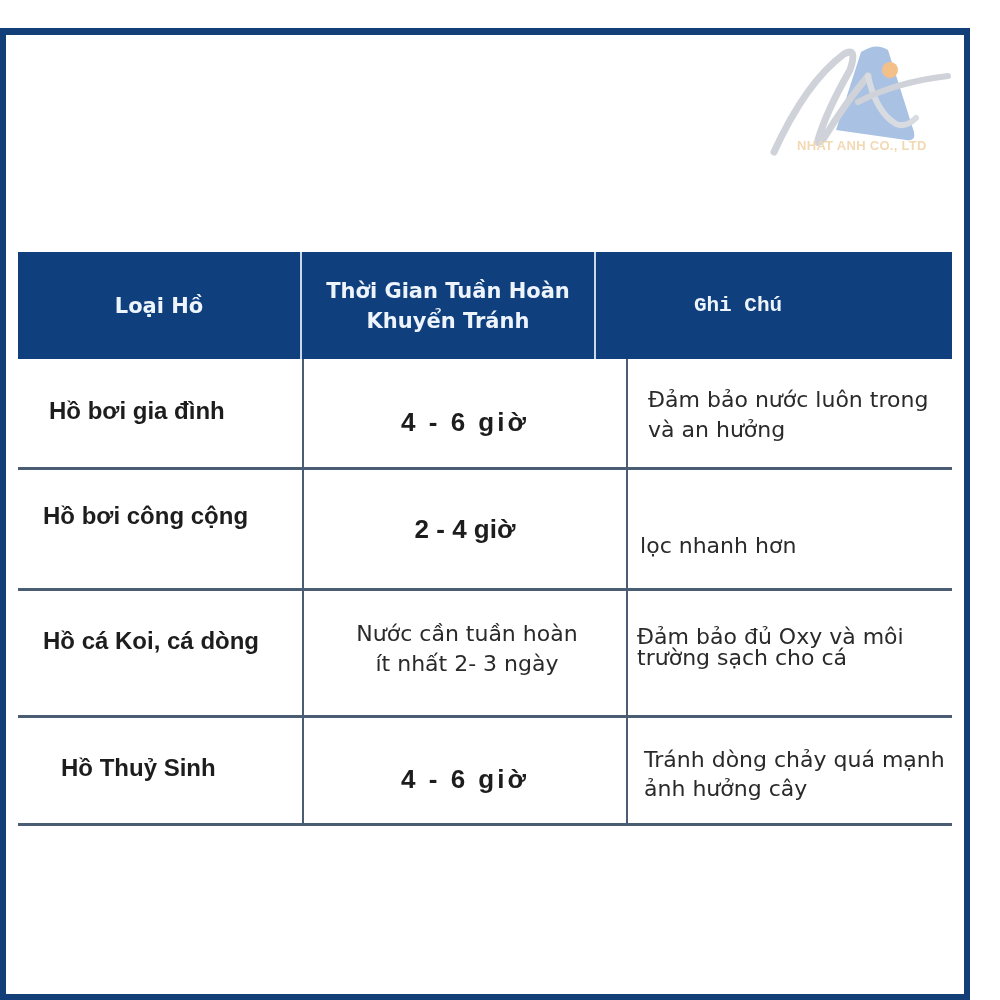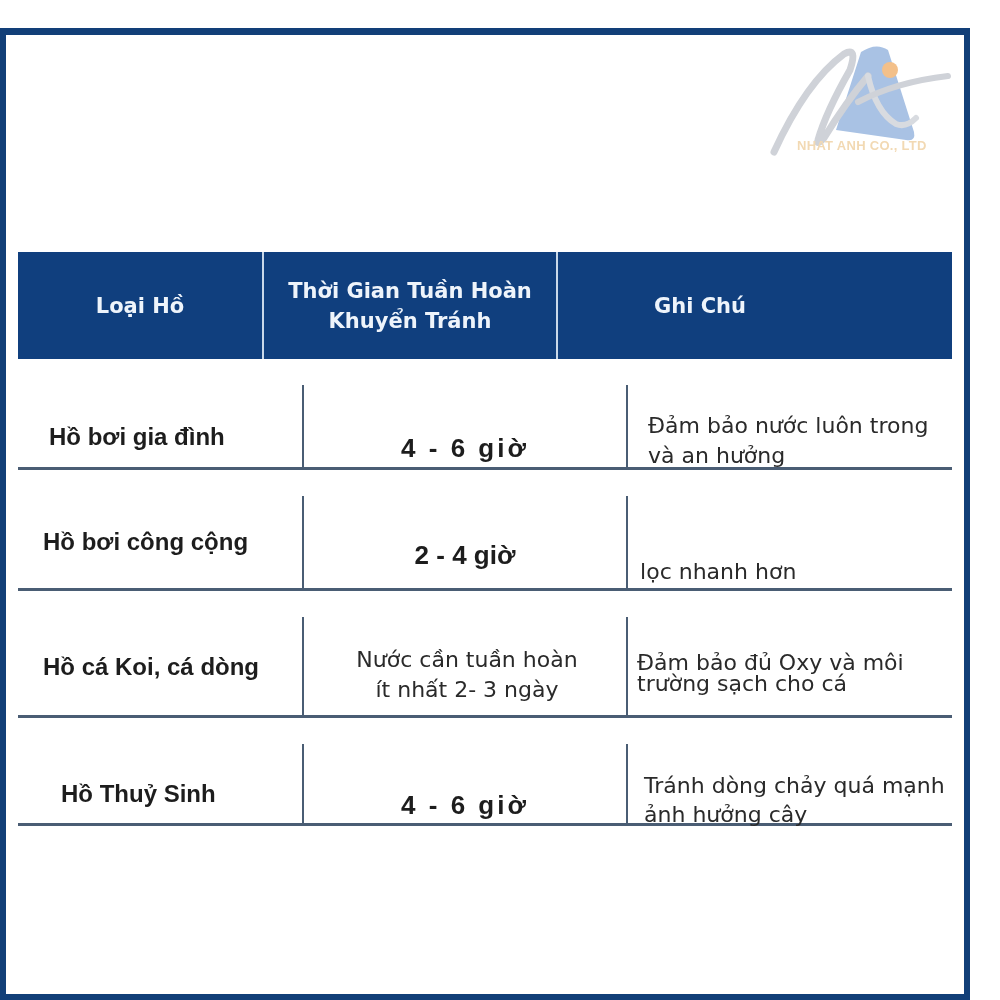--- a/index.html
+++ b/index.html
@@ -30,28 +30,28 @@
       position: absolute; left: 18px; top: 252px; width: 934px;
     }
     .hdr {
       display: flex; height: 107px; background: #103f7e;
     }
     .hcell {
       display: flex; align-items: center; justify-content: center; text-align: center;
       color: #eef4fb; font-family: "DejaVu Sans", sans-serif; font-weight: bold;
       font-size: 21px; line-height: 30px; box-sizing: border-box;
     }
-    .hcell.c1 { width: 246px; border-right: 2px solid #c9d9ea; }
+    .hcell.c1 { width: 284px; border-right: 2px solid #c9d9ea; }
     .hcell.c2 { width: 294px; border-right: 2px solid #c9d9ea; }
-    .hcell.c3 { width: 284px; }
+    .hcell.c3 { width: 284px; font-family: Liberation Mono, monospace; }
     .row {
       display: flex; box-sizing: border-box;
       border-bottom: 3px solid #4a5d74;
     }
-    .cell { box-sizing: border-box; position: relative; margin-top: 26px; }
+    .cell { box-sizing: border-box; position: relative; }
     .cell.c1 { width: 300px; border-right: 2px solid #4a5d74; }
     .cell.c2 { width: 338px; border-right: 2px solid #4a5d74; padding-left: 42px; }
     .cell.c3 { width: 340px; }
     .lbl {
       position: absolute; font-family: "Liberation Sans", sans-serif; font-weight: bold;
       font-size: 24px; color: #1d1d1d; white-space: nowrap;
     }
     .time-bold {
       position: absolute; left: 0; right: 0; text-align: center;
       font-family: "Liberation Sans", sans-serif; font-weight: bold;

